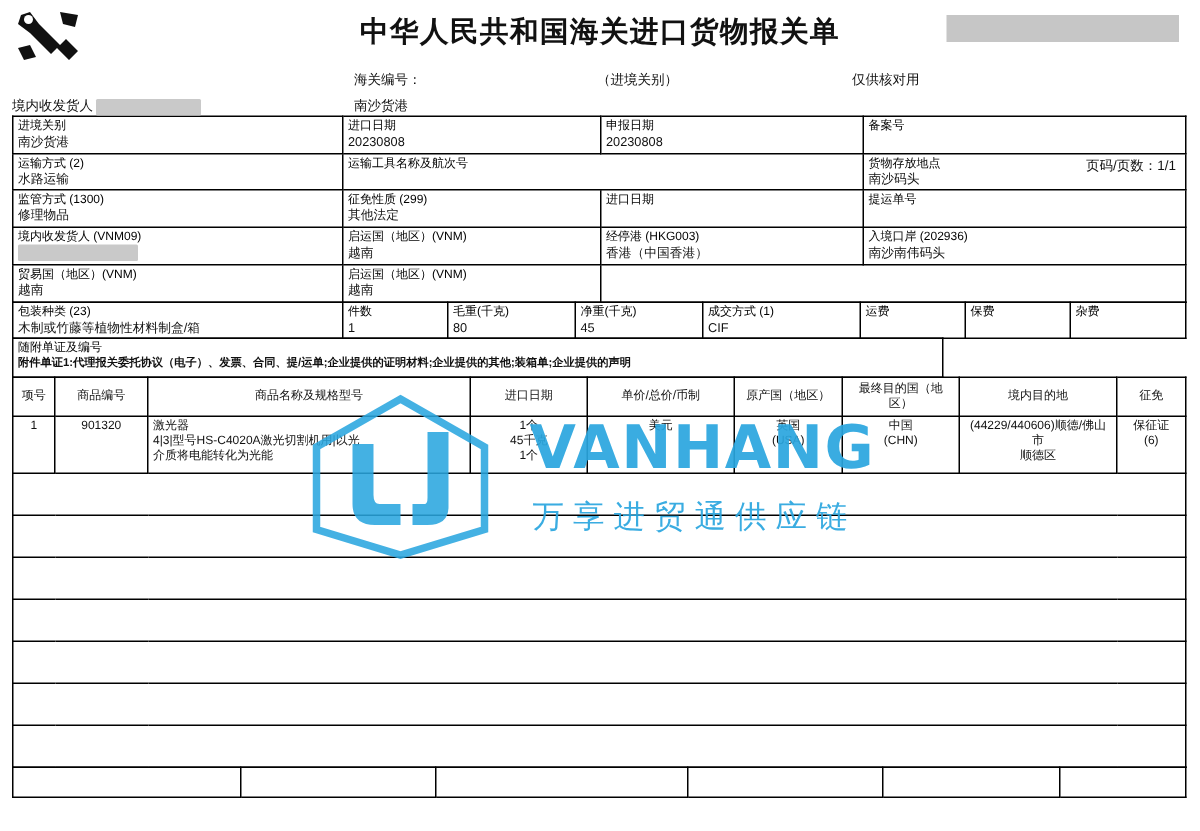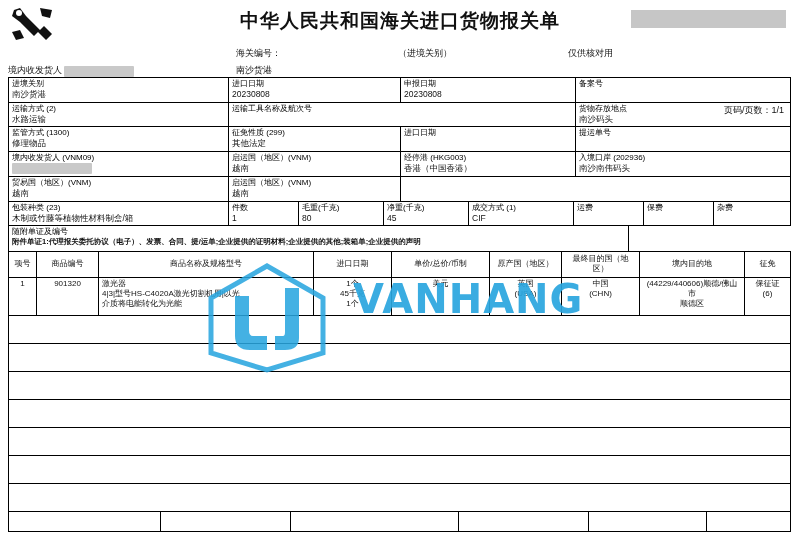--- a/index.html
+++ b/index.html
@@ -151,20 +151,21 @@
 
   <div class="watermark">
     <svg width="430" height="120" viewBox="0 0 430 120" xmlns="http://www.w3.org/2000/svg">
       <g opacity="0.95">
         <polygon points="62,8 118,40 118,95 62,112 6,95 6,40" fill="none" stroke="#2aa6df" stroke-width="5"></polygon>
         <path d="M30 38 L30 78 Q30 92 45 92 L62 92 L62 78 L48 78 Q44 78 44 72 L44 38 Z" fill="#2aa6df"></path>
         <path d="M80 30 L94 30 L94 80 Q94 92 80 92 L70 92 L70 78 L78 78 Q80 78 80 74 Z" fill="#2aa6df"></path>
       </g>
     </svg>
     <div class="wm-text">VANHANG</div>
+    <div class="wm-sub">万享进贸通供应链</div>
   </div>
 
   <div class="header">
     <div class="logo">
       <svg width="44" height="36" viewBox="0 0 44 36" xmlns="http://www.w3.org/2000/svg">
         <g fill="#111">
           <path d="M4 4 L10 2 L16 10 L30 24 L34 20 L42 28 L36 34 L28 26 L24 30 L10 16 L2 10 Z"></path>
           <circle cx="9" cy="7" r="3" fill="#fff"></circle>
           <path d="M30 2 L42 4 L40 12 L32 10 Z"></path>
           <path d="M2 26 L10 24 L14 32 L6 34 Z"></path>

